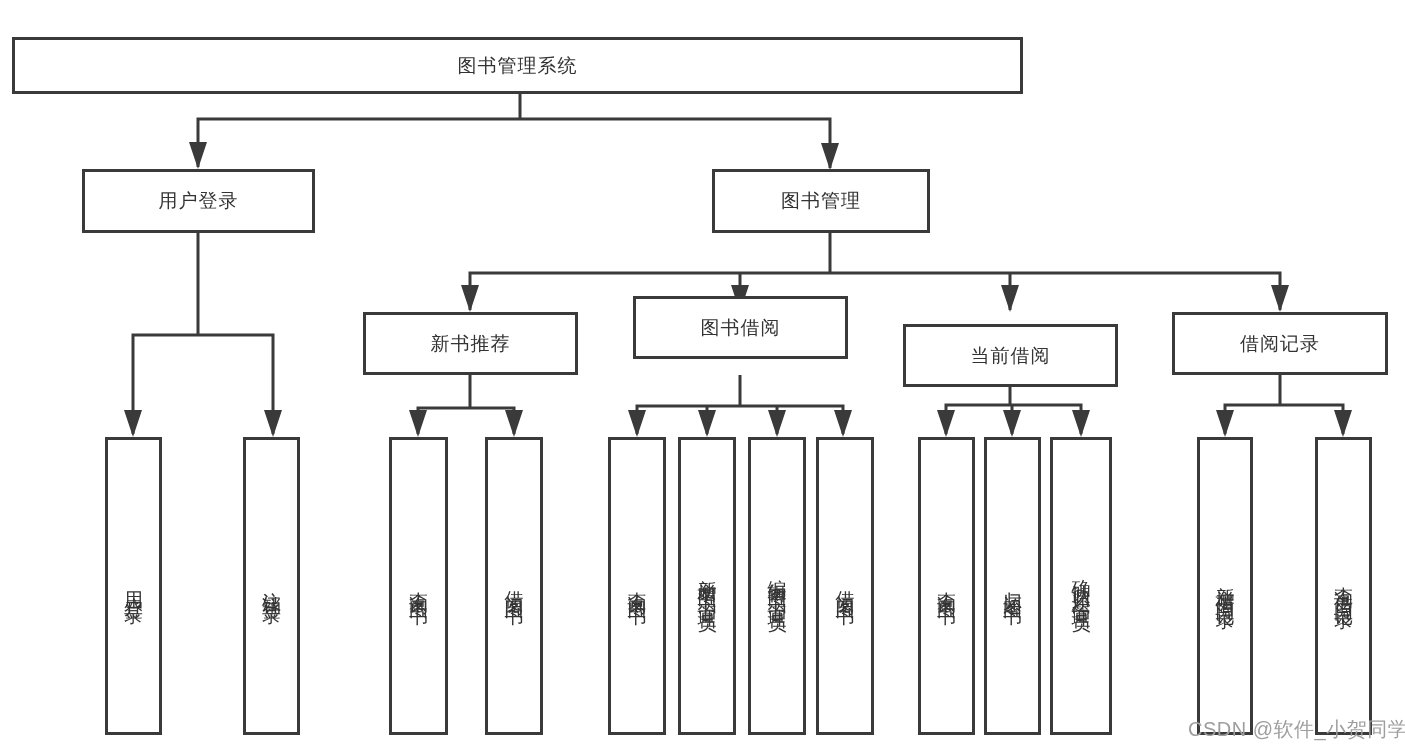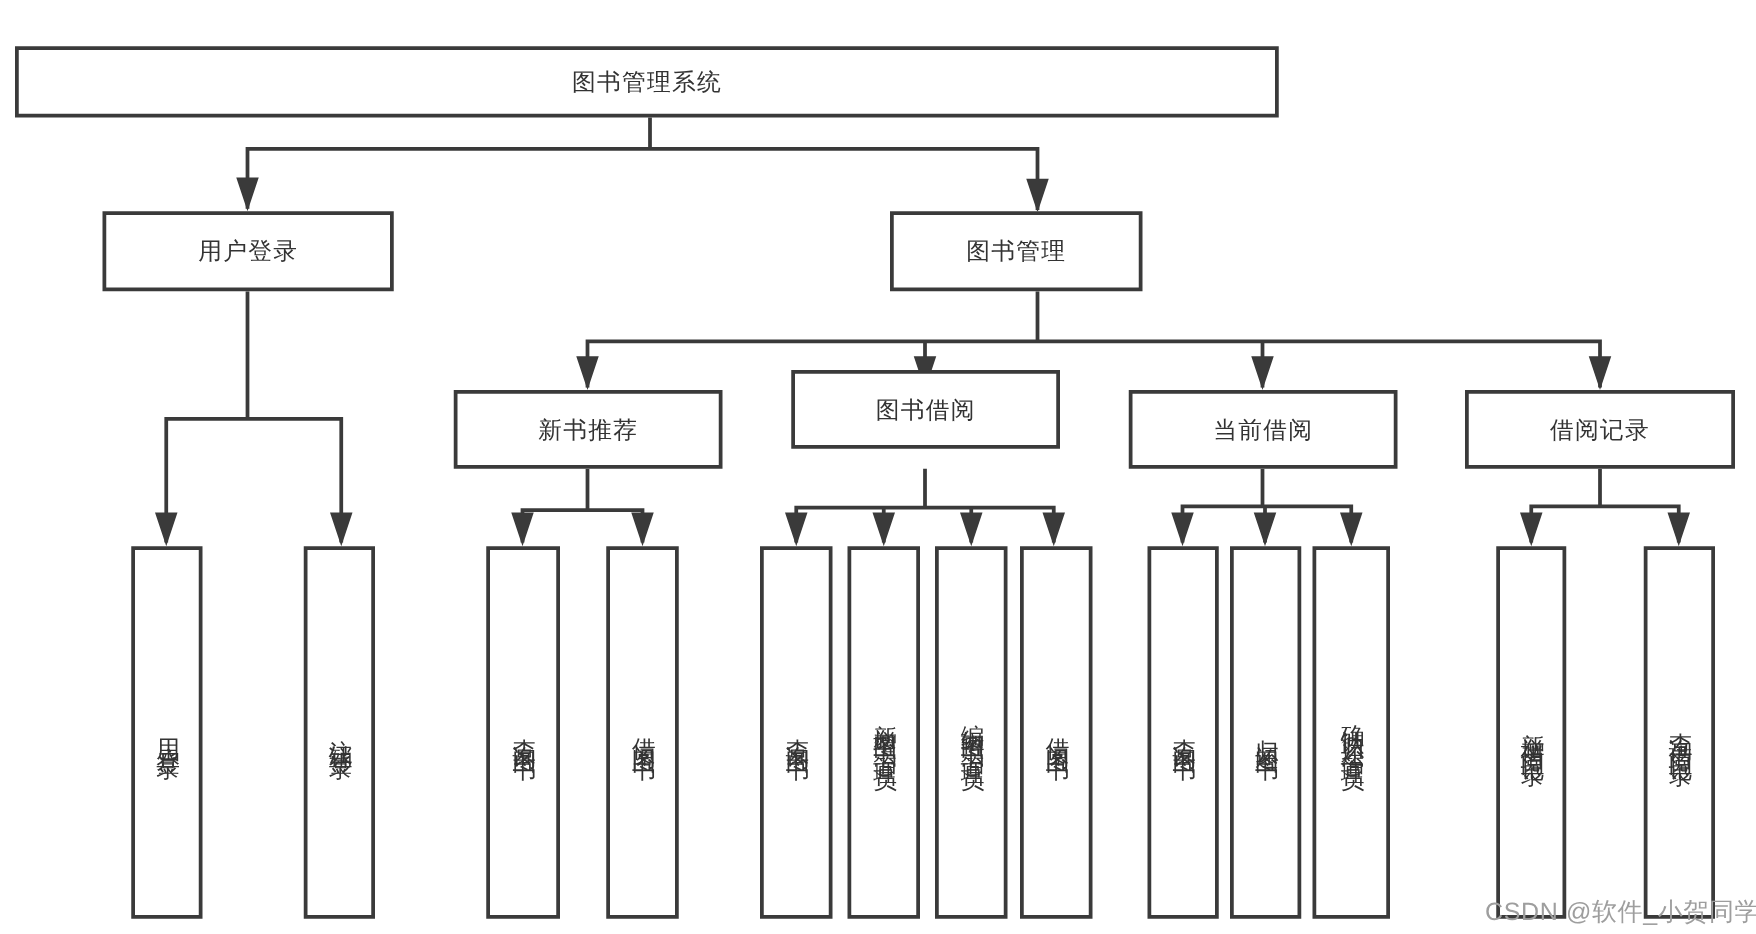--- a/index.html
+++ b/index.html
@@ -78,25 +78,25 @@
              M937 410 L955 410 L946 437 Z
              M1003 410 L1021 410 L1012 437 Z
              M1072 410 L1090 410 L1081 437 Z
              M1216 410 L1234 410 L1225 437 Z
              M1334 410 L1352 410 L1343 437 Z"></path>
   </svg>
 
   <div class="hbox" style="left:12px; top:13px; width:1011px; height:57px;margin-top:24px;">图书管理系统</div>
 
   <div class="hbox" style="left:82px; top:169px; width:233px; height:64px;">用户登录</div>
-  <div class="hbox" style="left:712px; top:169px; width:202px; height:64px;">图书管理</div>
+  <div class="hbox" style="left:712px; top:169px; width:218px; height:64px;">图书管理</div>
 
   <div class="hbox" style="left:363px; top:312px; width:215px; height:63px;text-align:center;">新书推荐</div>
   <div class="hbox" style="left:633px; top:296px; width:215px; height:63px;">图书借阅</div>
-  <div class="hbox" style="left:903px; top:312px; width:215px; height:63px;">当前借阅</div>
+  <div class="hbox" style="left:903px; top:324px; width:215px; height:63px;">当前借阅</div>
   <div class="hbox" style="left:1172px; top:312px; width:216px; height:63px;">借阅记录</div>
 
   <div class="vbox" style="left:105px; width:57px;">用户登录</div>
   <div class="vbox" style="left:243px; width:57px;">注销登录</div>
 
   <div class="vbox" style="left:389px; width:59px;">查询图书</div>
   <div class="vbox" style="left:485px; width:58px;">借阅图书</div>
 
   <div class="vbox" style="left:608px; width:58px;">查询图书</div>
   <div class="vbox" style="left:678px; width:58px;">新增图书（管理员）</div>

